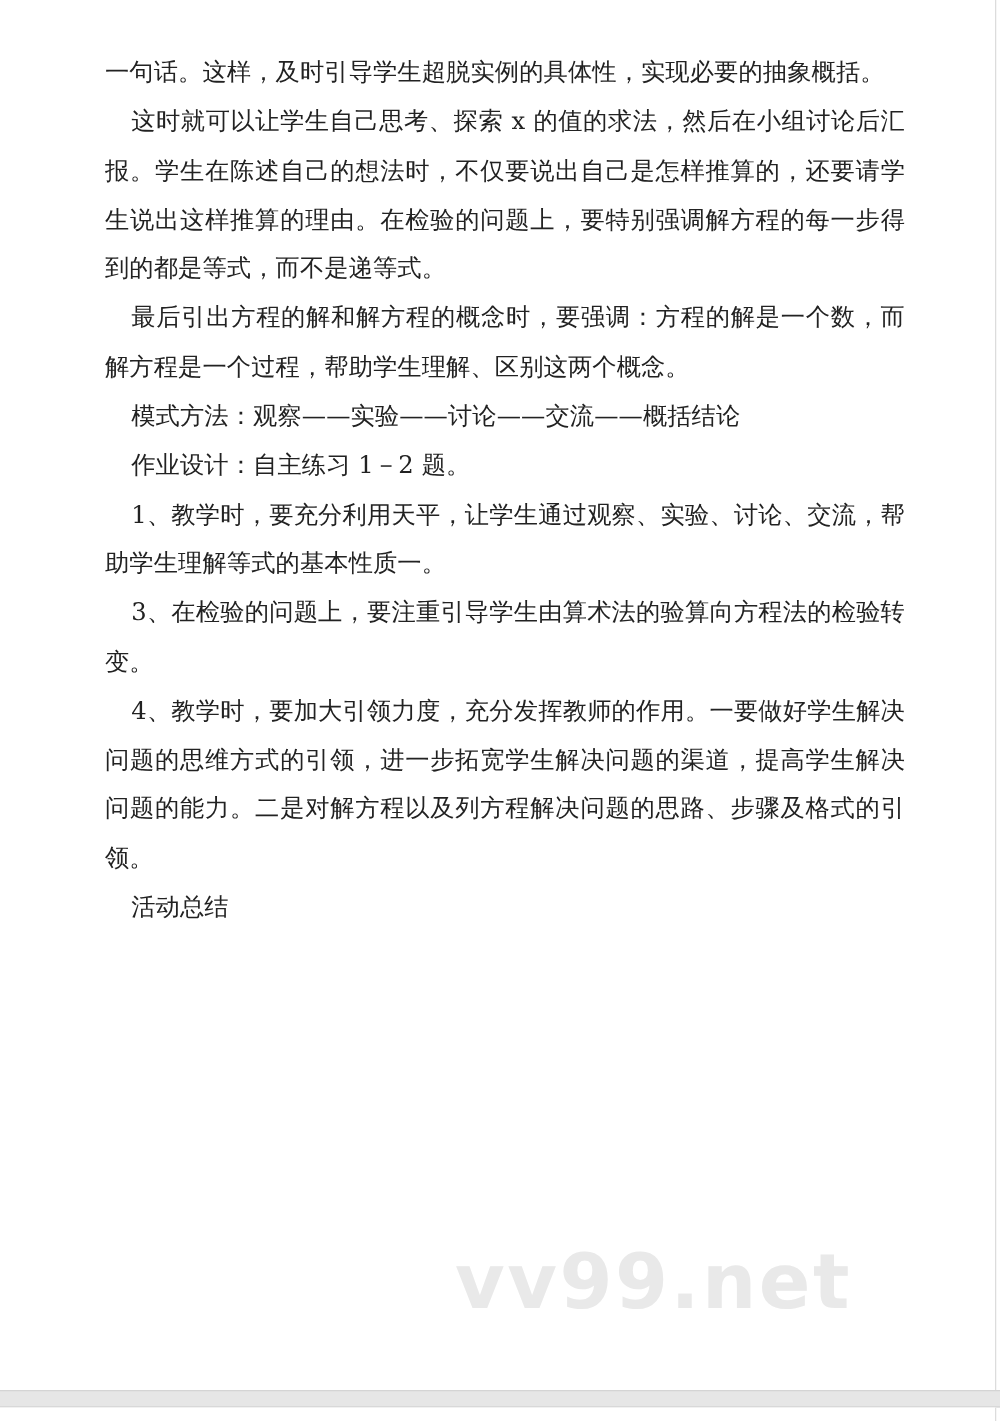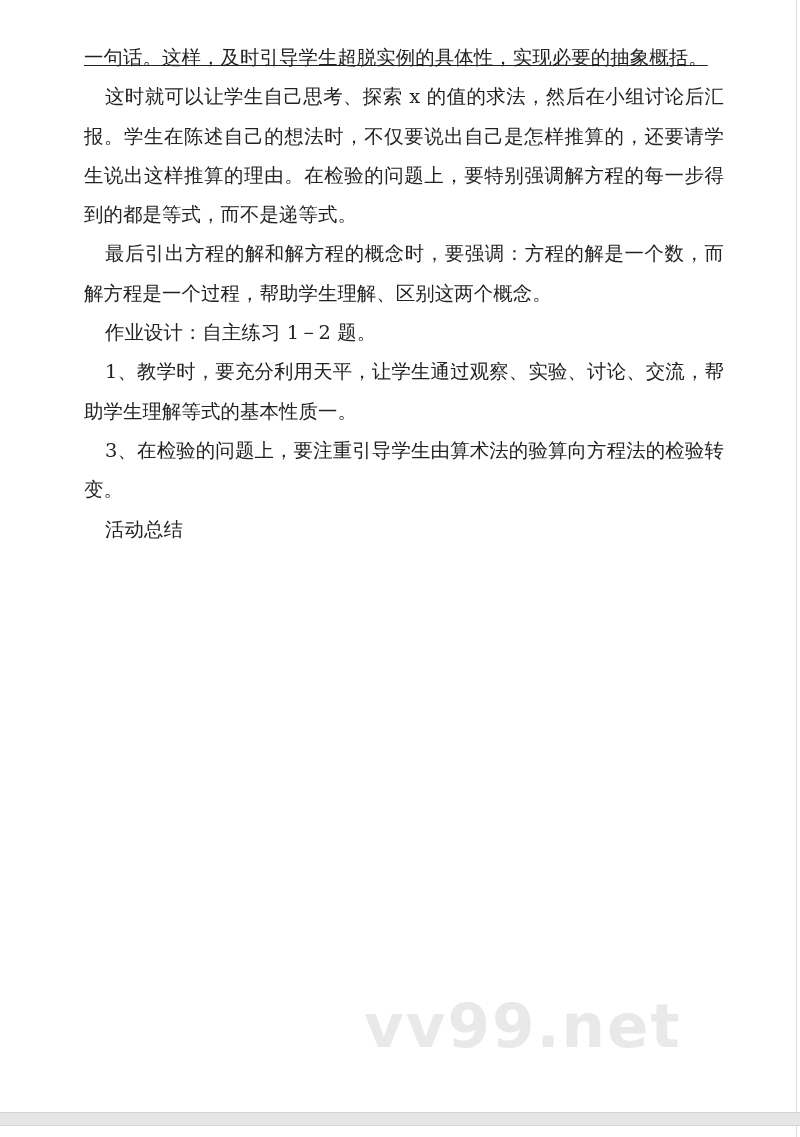--- a/index.html
+++ b/index.html
@@ -34,21 +34,20 @@
       letter-spacing: 0.1px;
     }
     .para {
       margin: 0;
       padding: 0;
       text-indent: 21px;
       text-align: justify;
     }
     .para.noindent {
       text-indent: 0;
-      text-decoration: underline;
     }
     .watermark {
       position: absolute;
       left: 364px;
       top: 995px;
       font-family: "DejaVu Sans", "Liberation Sans", sans-serif;
       font-weight: bold;
       font-size: 61px;
       letter-spacing: 2px;
       color: #e9e9e9;
@@ -77,22 +76,24 @@
     }
   </style>
 </head>
 <body>
 
 <div class="page">
   <div class="content">
     <p class="para noindent">一句话。这样，及时引导学生超脱实例的具体性，实现必要的抽象概括。</p>
     <p class="para">这时就可以让学生自己思考、探索 x 的值的求法，然后在小组讨论后汇报。学生在陈述自己的想法时，不仅要说出自己是怎样推算的，还要请学生说出这样推算的理由。在检验的问题上，要特别强调解方程的每一步得到的都是等式，而不是递等式。</p>
     <p class="para">最后引出方程的解和解方程的概念时，要强调：方程的解是一个数，而解方程是一个过程，帮助学生理解、区别这两个概念。</p>
+    <p class="para">模式方法：观察——实验——讨论——交流——概括结论</p>
     <p class="para">作业设计：自主练习 1－2 题。</p>
     <p class="para">1、教学时，要充分利用天平，让学生通过观察、实验、讨论、交流，帮助学生理解等式的基本性质一。</p>
     <p class="para">3、在检验的问题上，要注重引导学生由算术法的验算向方程法的检验转变。</p>
+    <p class="para">4、教学时，要加大引领力度，充分发挥教师的作用。一要做好学生解决问题的思维方式的引领，进一步拓宽学生解决问题的渠道，提高学生解决问题的能力。二是对解方程以及列方程解决问题的思路、步骤及格式的引领。</p>
     <p class="para">活动总结</p>
   </div>
   <div class="watermark">vv99.net</div>
 </div>
 
 <div class="page-break"></div>
 <div class="next-page"></div>
 
 </body></html>

